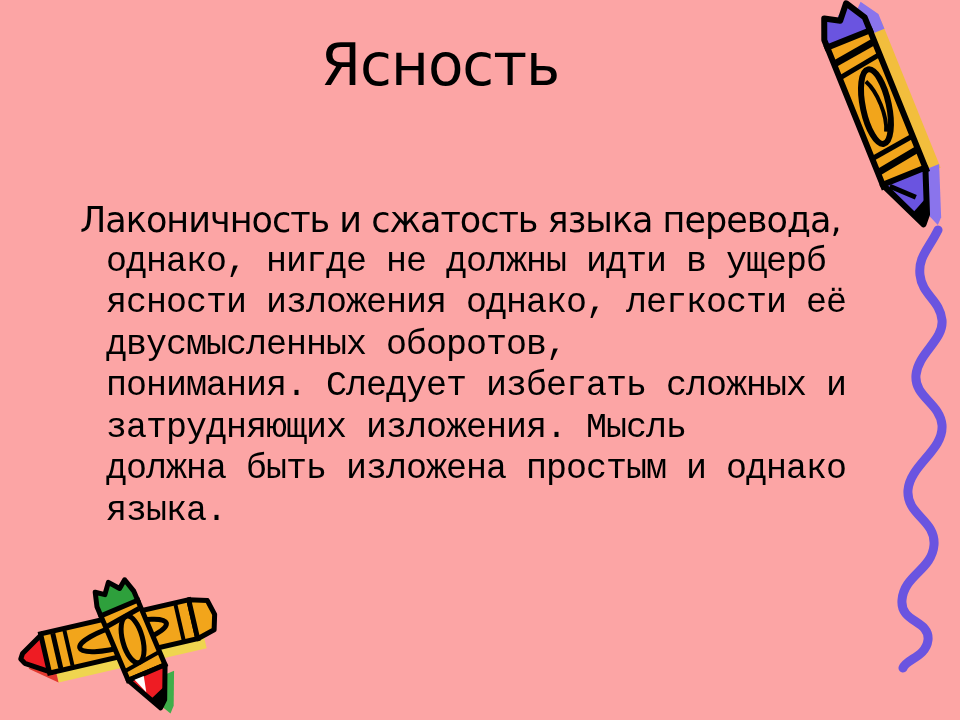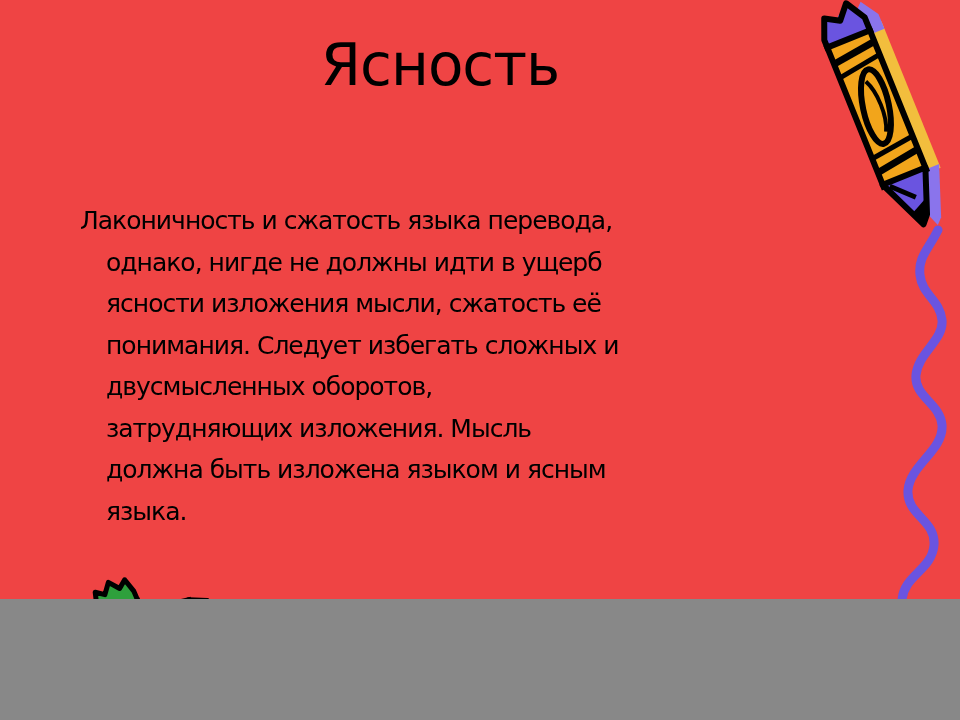--- a/index.html
+++ b/index.html
@@ -1,65 +1,65 @@
 <!DOCTYPE html>
 <html><head>
 <meta charset="utf-8">
 <style>
   html, body { margin: 0; padding: 0; background: #888; }
   .slide {
     position: relative;
-    width: 960px; height: 599px;
-    background: #ef4444;
+    width: 960px; height: 720px;
+    background: #fca5a5;
     overflow: hidden;
     font-family: "DejaVu Sans", sans-serif;
   }
   .title {
     position: absolute;
     left: 0; top: 30px; width: 880px;
     margin: 0;
     text-align: center;
     font-size: 58px;
     font-weight: normal;
     letter-spacing: -1px;
     color: #000000;
     line-height: 70px;
     white-space: nowrap;
   }
   .body-text {
     position: absolute;
     left: 80px; top: 200px;
     width: 800px;
     color: #000000;
-    font-size: 25px;
+    font-size: 35px;
     letter-spacing: -1px;
     line-height: 41.5px;
   }
   .body-text .line { white-space: nowrap; }
-  .body-text .line.indent { padding-left: 26px; }
+  .body-text .line.indent { padding-left: 26px; font-family: Liberation Mono, monospace; }
   .clipart { position: absolute; }
   #pencil   { left: 798px; top: 0px;  width: 162px; height: 250px; }
   #squiggle { left: 880px; top: 215px; width: 80px;  height: 465px; }
   #crayons  { left: 15px;  top: 573px; width: 225px; height: 145px; }
 </style>
 </head>
 <body>
 
 <div class="slide">
 
   <h1 class="title">Ясность</h1>
 
   <div class="body-text">
     <div class="line">Лаконичность и сжатость языка перевода,</div>
     <div class="line indent">однако, нигде не должны идти в ущерб</div>
-    <div class="line indent">ясности изложения мысли, сжатость её</div>
+    <div class="line indent">ясности изложения однако, легкости её</div>
+    <div class="line indent">двусмысленных оборотов,</div>
     <div class="line indent">понимания. Следует избегать сложных и</div>
-    <div class="line indent">двусмысленных оборотов,</div>
     <div class="line indent">затрудняющих изложения. Мысль</div>
-    <div class="line indent">должна быть изложена языком и ясным</div>
+    <div class="line indent">должна быть изложена простым и однако</div>
     <div class="line indent">языка.</div>
   </div>
 
   <svg id="pencil" class="clipart" viewBox="0 0 162 250">
     <g transform="rotate(-22 45 25)">
 
       <rect x="36" y="36" width="46" height="158" fill="#F2BE3D"></rect>
       <polygon points="36,190 82,190 64,240 58,246" fill="#8A74EC"></polygon>
       <polygon points="36,32 44,14 58,22 70,10 82,28 82,44 36,44" fill="#8A74EC"></polygon>
 

